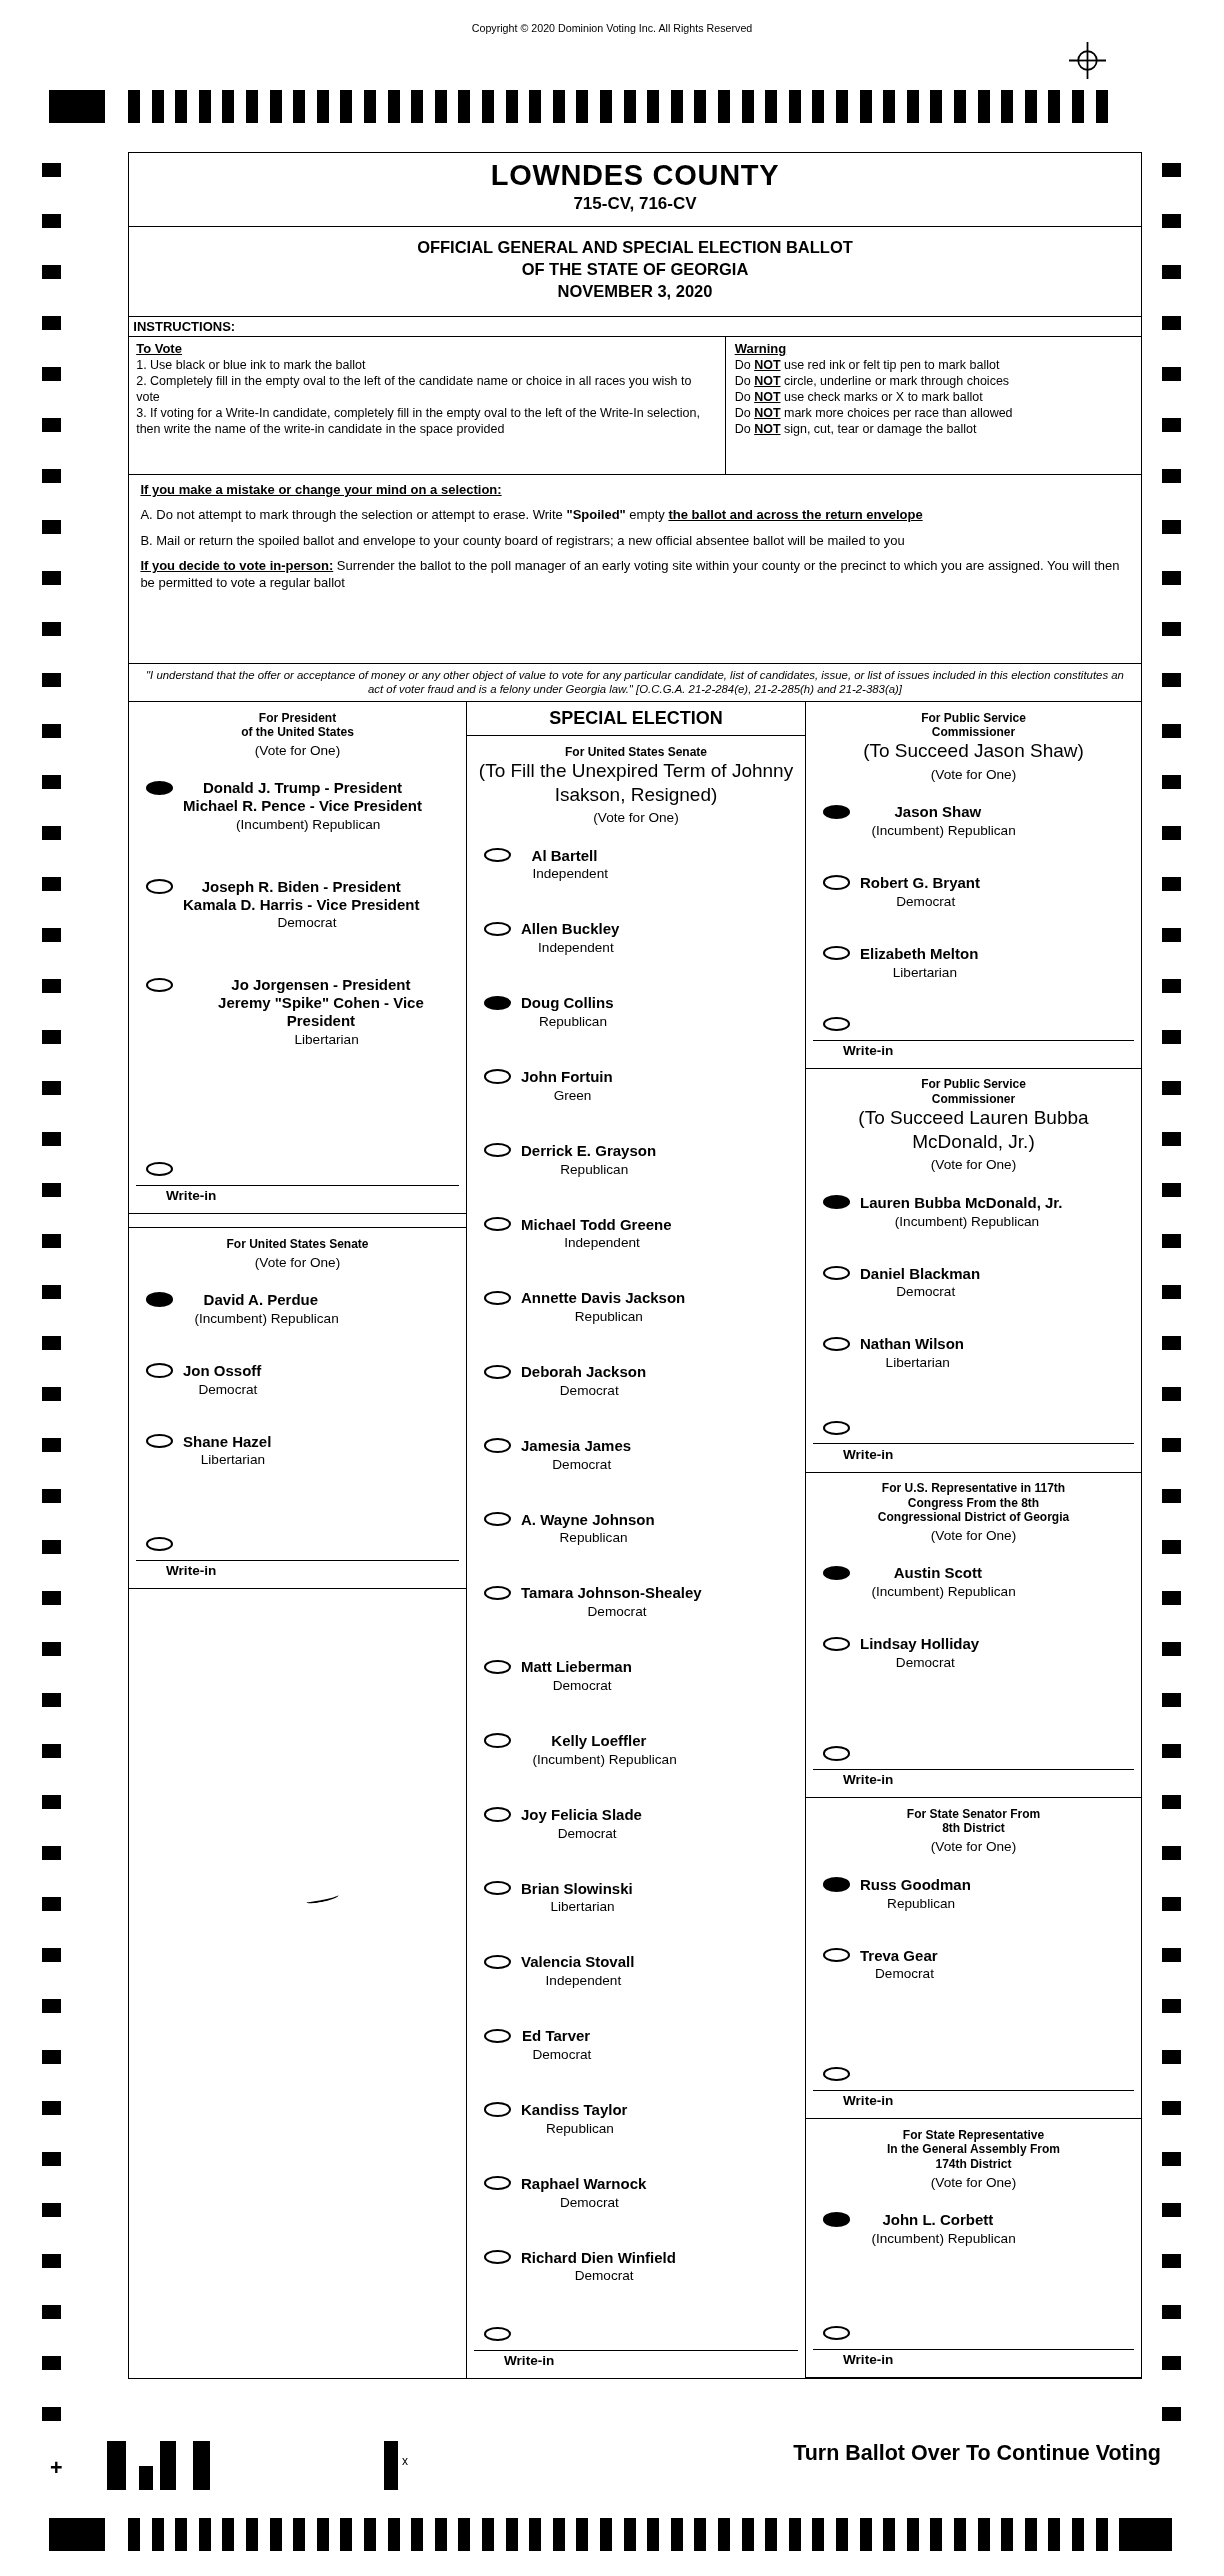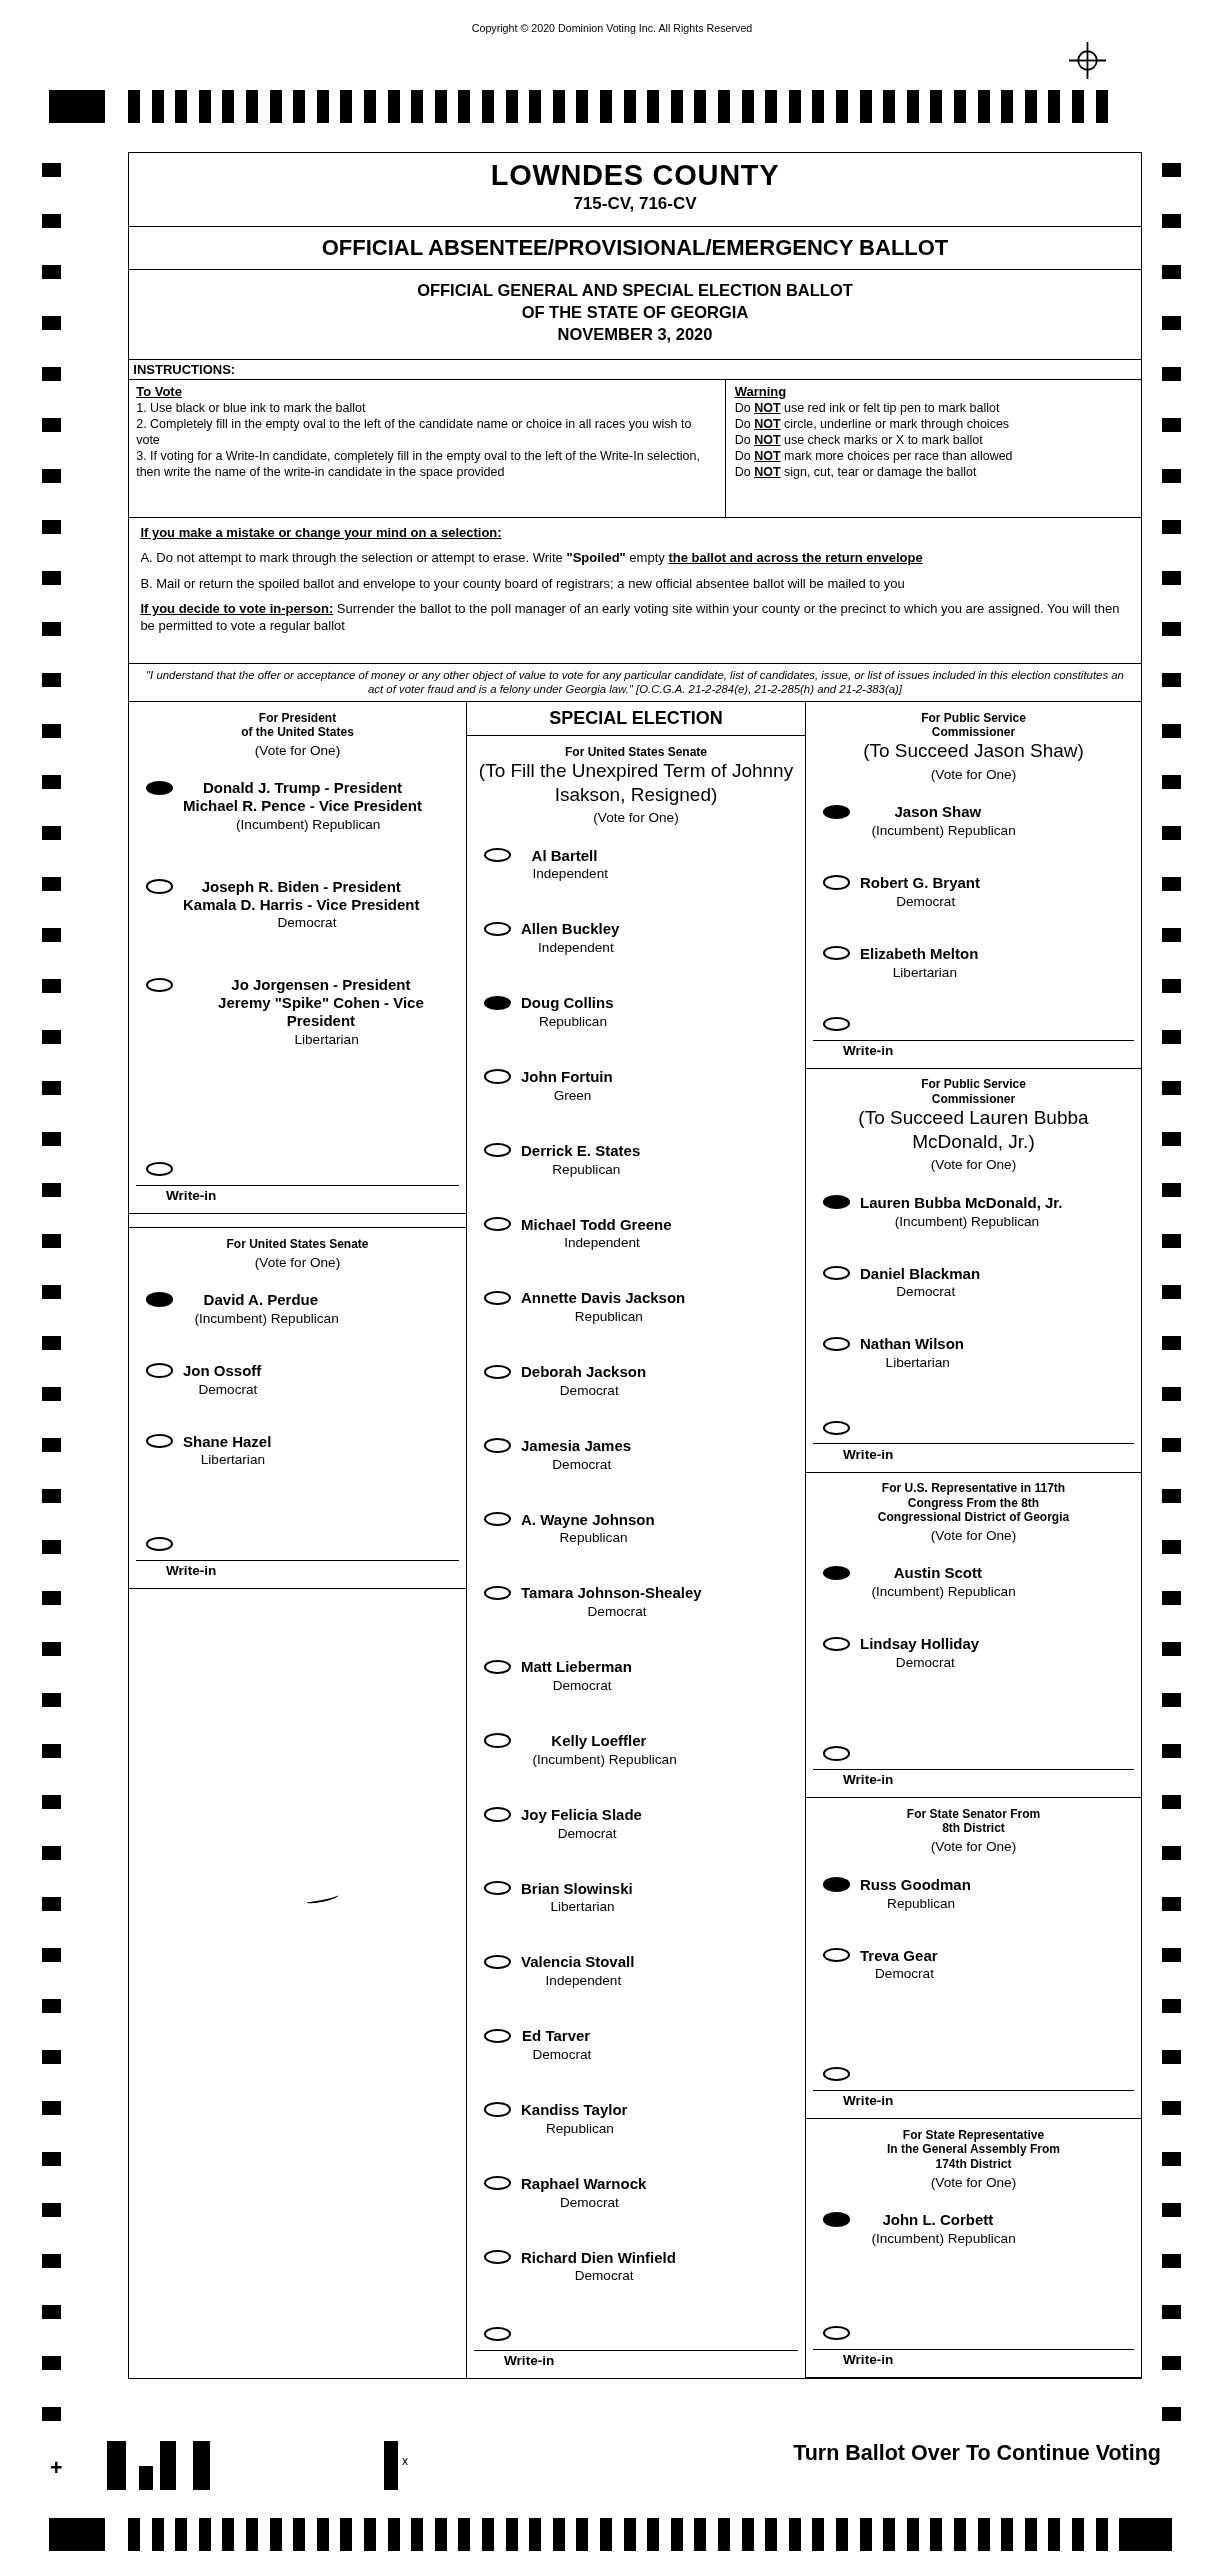--- a/index.html
+++ b/index.html
@@ -106,21 +106,20 @@
   <div class="tm-rightcol"></div>
   <div class="tm" style="left:49px; top:2518px; width:56px; height:33px;"></div>
   <div class="tm-bottom-bars"></div>
   <div class="tm" style="left:1119px; top:2518px; width:53px; height:33px;"></div>
 
   <div class="ballot">
     <div class="hdr-county">
       <div class="county">LOWNDES COUNTY</div>
       <div class="codes">715-CV, 716-CV</div>
     </div>
-    <div class="hdr-title">OFFICIAL ABSENTEE/PROVISIONAL/EMERGENCY BALLOT</div>
     <div class="hdr-general">
       <div>OFFICIAL GENERAL AND SPECIAL ELECTION BALLOT</div>
       <div>OF THE STATE OF GEORGIA</div>
       <div>NOVEMBER 3, 2020</div>
     </div>
     <div class="instr-label">INSTRUCTIONS:</div>
     <div class="instr-row">
       <div class="instr-left">
         <div class="instr-title">To Vote</div>
         <div id="tovote-items">
@@ -251,21 +250,21 @@
             <div class="cand">
               <div class="oval"></div>
               <div class="cand-text">
                 <div class="cand-name">John Fortuin</div>
                 <div class="cand-party">Green</div>
               </div>
             </div>
             <div class="cand">
               <div class="oval"></div>
               <div class="cand-text">
-                <div class="cand-name">Derrick E. States</div>
+                <div class="cand-name">Derrick E. Grayson</div>
                 <div class="cand-party">Republican</div>
               </div>
             </div>
             <div class="cand">
               <div class="oval"></div>
               <div class="cand-text">
                 <div class="cand-name">Michael Todd Greene</div>
                 <div class="cand-party">Independent</div>
               </div>
             </div>

